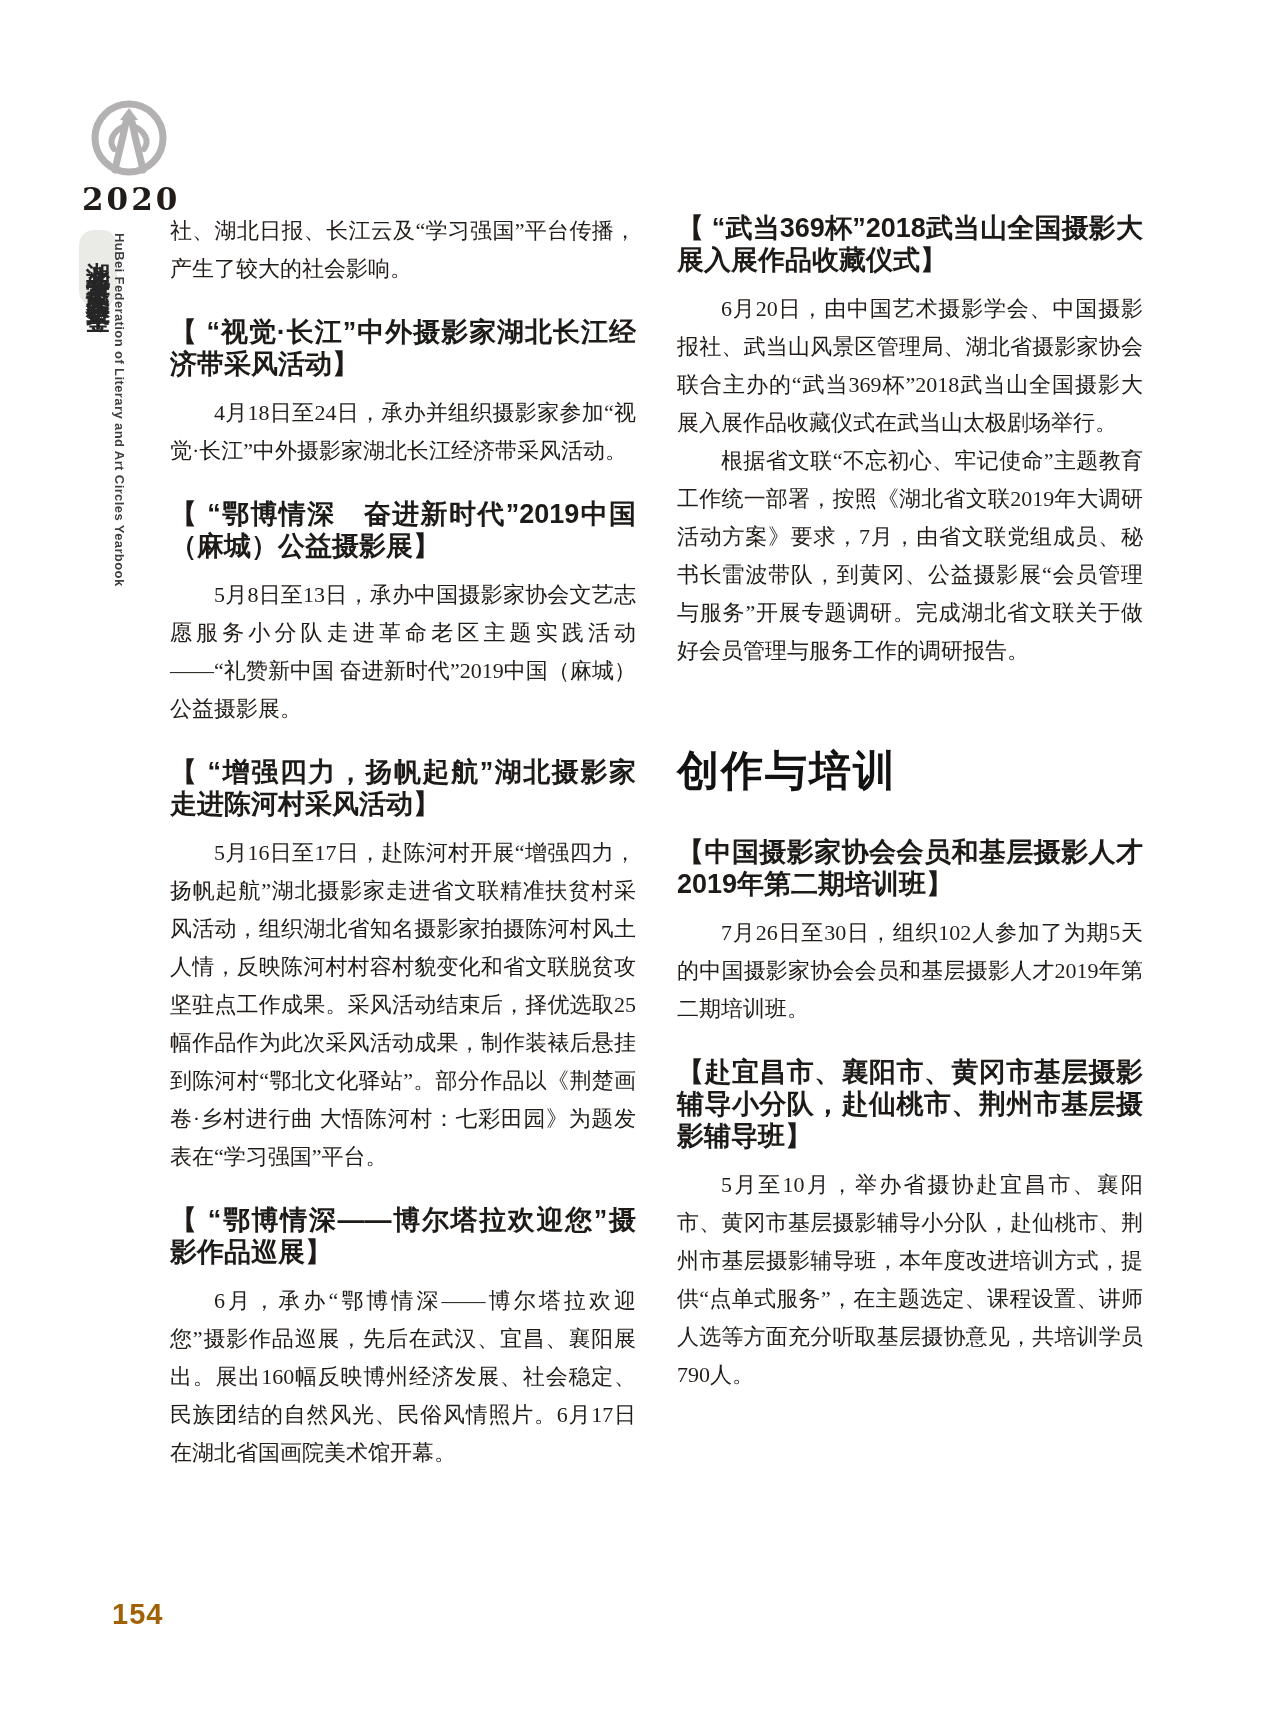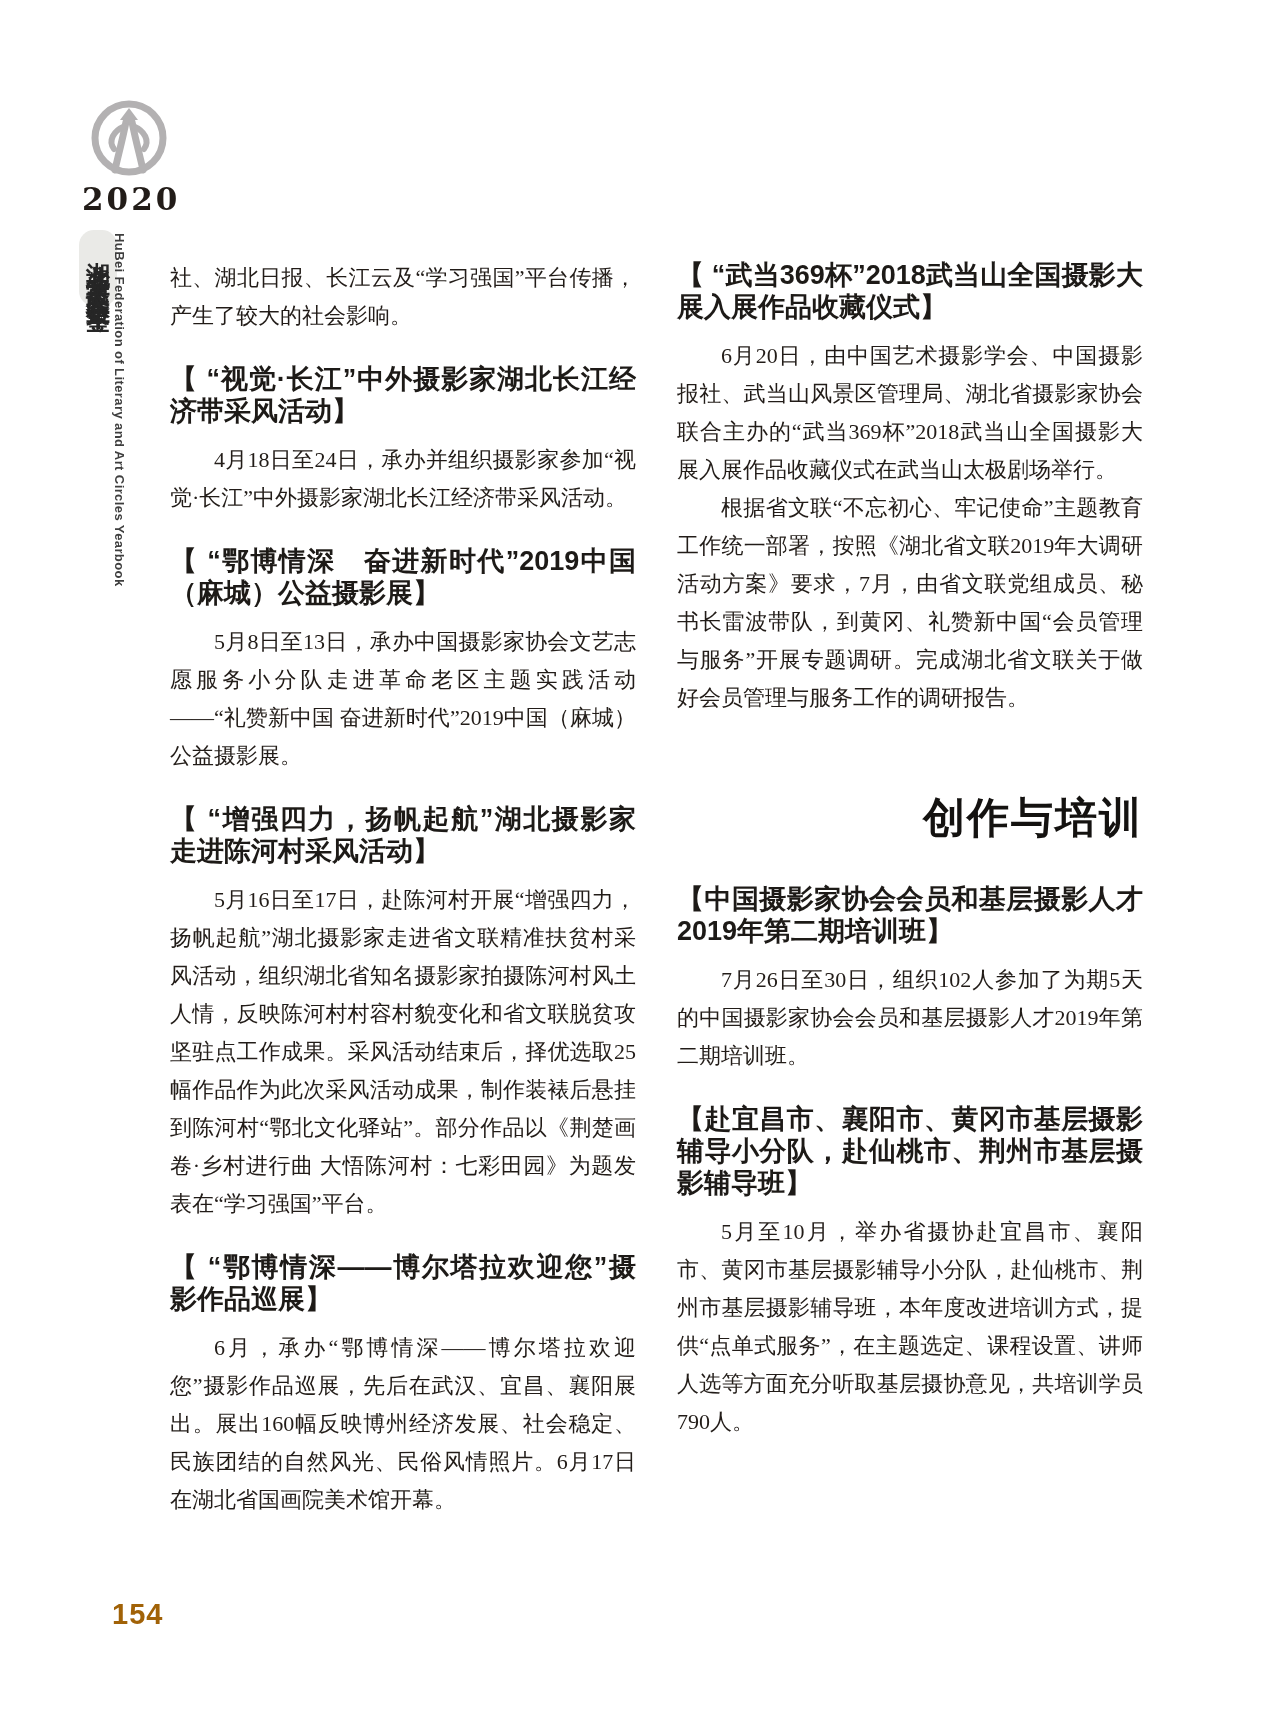--- a/index.html
+++ b/index.html
@@ -20,37 +20,37 @@
             font-family:"Liberation Serif","DejaVu Serif",serif;
             font-weight:bold;font-size:24px;letter-spacing:4px;
             padding:12px 3px;color:#262626;}
   .spine-en{position:absolute;left:112px;top:233px;
             writing-mode:vertical-rl;
             font-family:"Liberation Sans","DejaVu Sans",sans-serif;
             font-weight:bold;font-size:13px;letter-spacing:0.4px;color:#3e3e3e;}
 
   
   .content{position:absolute;left:170px;top:212px;width:973px;display:flex;gap:41px;}
-  .col{display:block;margin-top:47px;}
+  .col{display:block;}
   .col-left{width:466px;}
   .col-right{width:466px;}
 
   .body-p{font-size:22px;line-height:38px;margin:0;
           text-align:justify;text-justify:inter-ideograph;text-indent:2em;
           font-family:"Liberation Serif","DejaVu Serif",serif;color:#221c18;}
   .no-indent{text-indent:0;}
 
   .entry h3{font-family:"Liberation Sans","DejaVu Sans",sans-serif;
             font-weight:bold;font-size:27px;line-height:32px;
             margin:28px 0 14px 0;text-align:justify;text-justify:inter-ideograph;color:#1d1a17;}
   .col-right .entry.first h3{margin-top:0;}
 
   .section-title{font-family:"Liberation Sans","DejaVu Sans",sans-serif;
                  font-weight:bold;font-size:42px;line-height:50px;
-                 text-align:right;letter-spacing:2px;margin:76px 0 40px 0;color:#141210;}
+                 text-align:left;letter-spacing:2px;margin:76px 0 40px 0;color:#141210;}
 
   .page-num{position:absolute;left:112px;top:1598px;
             font-family:"Liberation Sans","DejaVu Sans",sans-serif;
             font-weight:bold;font-size:29px;letter-spacing:1px;color:#a16207;}
 </style>
 </head>
 <body>
 
 <div class="page">
 
@@ -95,21 +95,21 @@
       </article>
     </section>
 
     <section class="col col-right">
       <article class="entry first">
         <h3>【 “武当369杯”2018武当山全国摄影大展入展作品收藏仪式】</h3>
         <p class="body-p">6月20日，由中国艺术摄影学会、中国摄影报社、武当山风景区管理局、湖北省摄影家协会联合主办的“武当369杯”2018武当山全国摄影大展入展作品收藏仪式在武当山太极剧场举行。</p>
       </article>
 
       <article class="entry">
-        <p class="body-p">根据省文联“不忘初心、牢记使命”主题教育工作统一部署，按照《湖北省文联2019年大调研活动方案》要求，7月，由省文联党组成员、秘书长雷波带队，到黄冈、礼赞新中国“会员管理与服务”开展专题调研。完成湖北省文联关于做好会员管理与服务工作的调研报告。</p>
+        <p class="body-p">根据省文联“不忘初心、牢记使命”主题教育工作统一部署，按照《湖北省文联2019年大调研活动方案》要求，7月，由省文联党组成员、秘书长雷波带队，到黄冈、公益摄影展“会员管理与服务”开展专题调研。完成湖北省文联关于做好会员管理与服务工作的调研报告。</p>
       </article>
 
       <h2 class="section-title">创作与培训</h2>
 
       <article class="entry">
         <h3>【中国摄影家协会会员和基层摄影人才2019年第二期培训班】</h3>
         <p class="body-p">7月26日至30日，组织102人参加了为期5天的中国摄影家协会会员和基层摄影人才2019年第二期培训班。</p>
       </article>
 
       <article class="entry">

